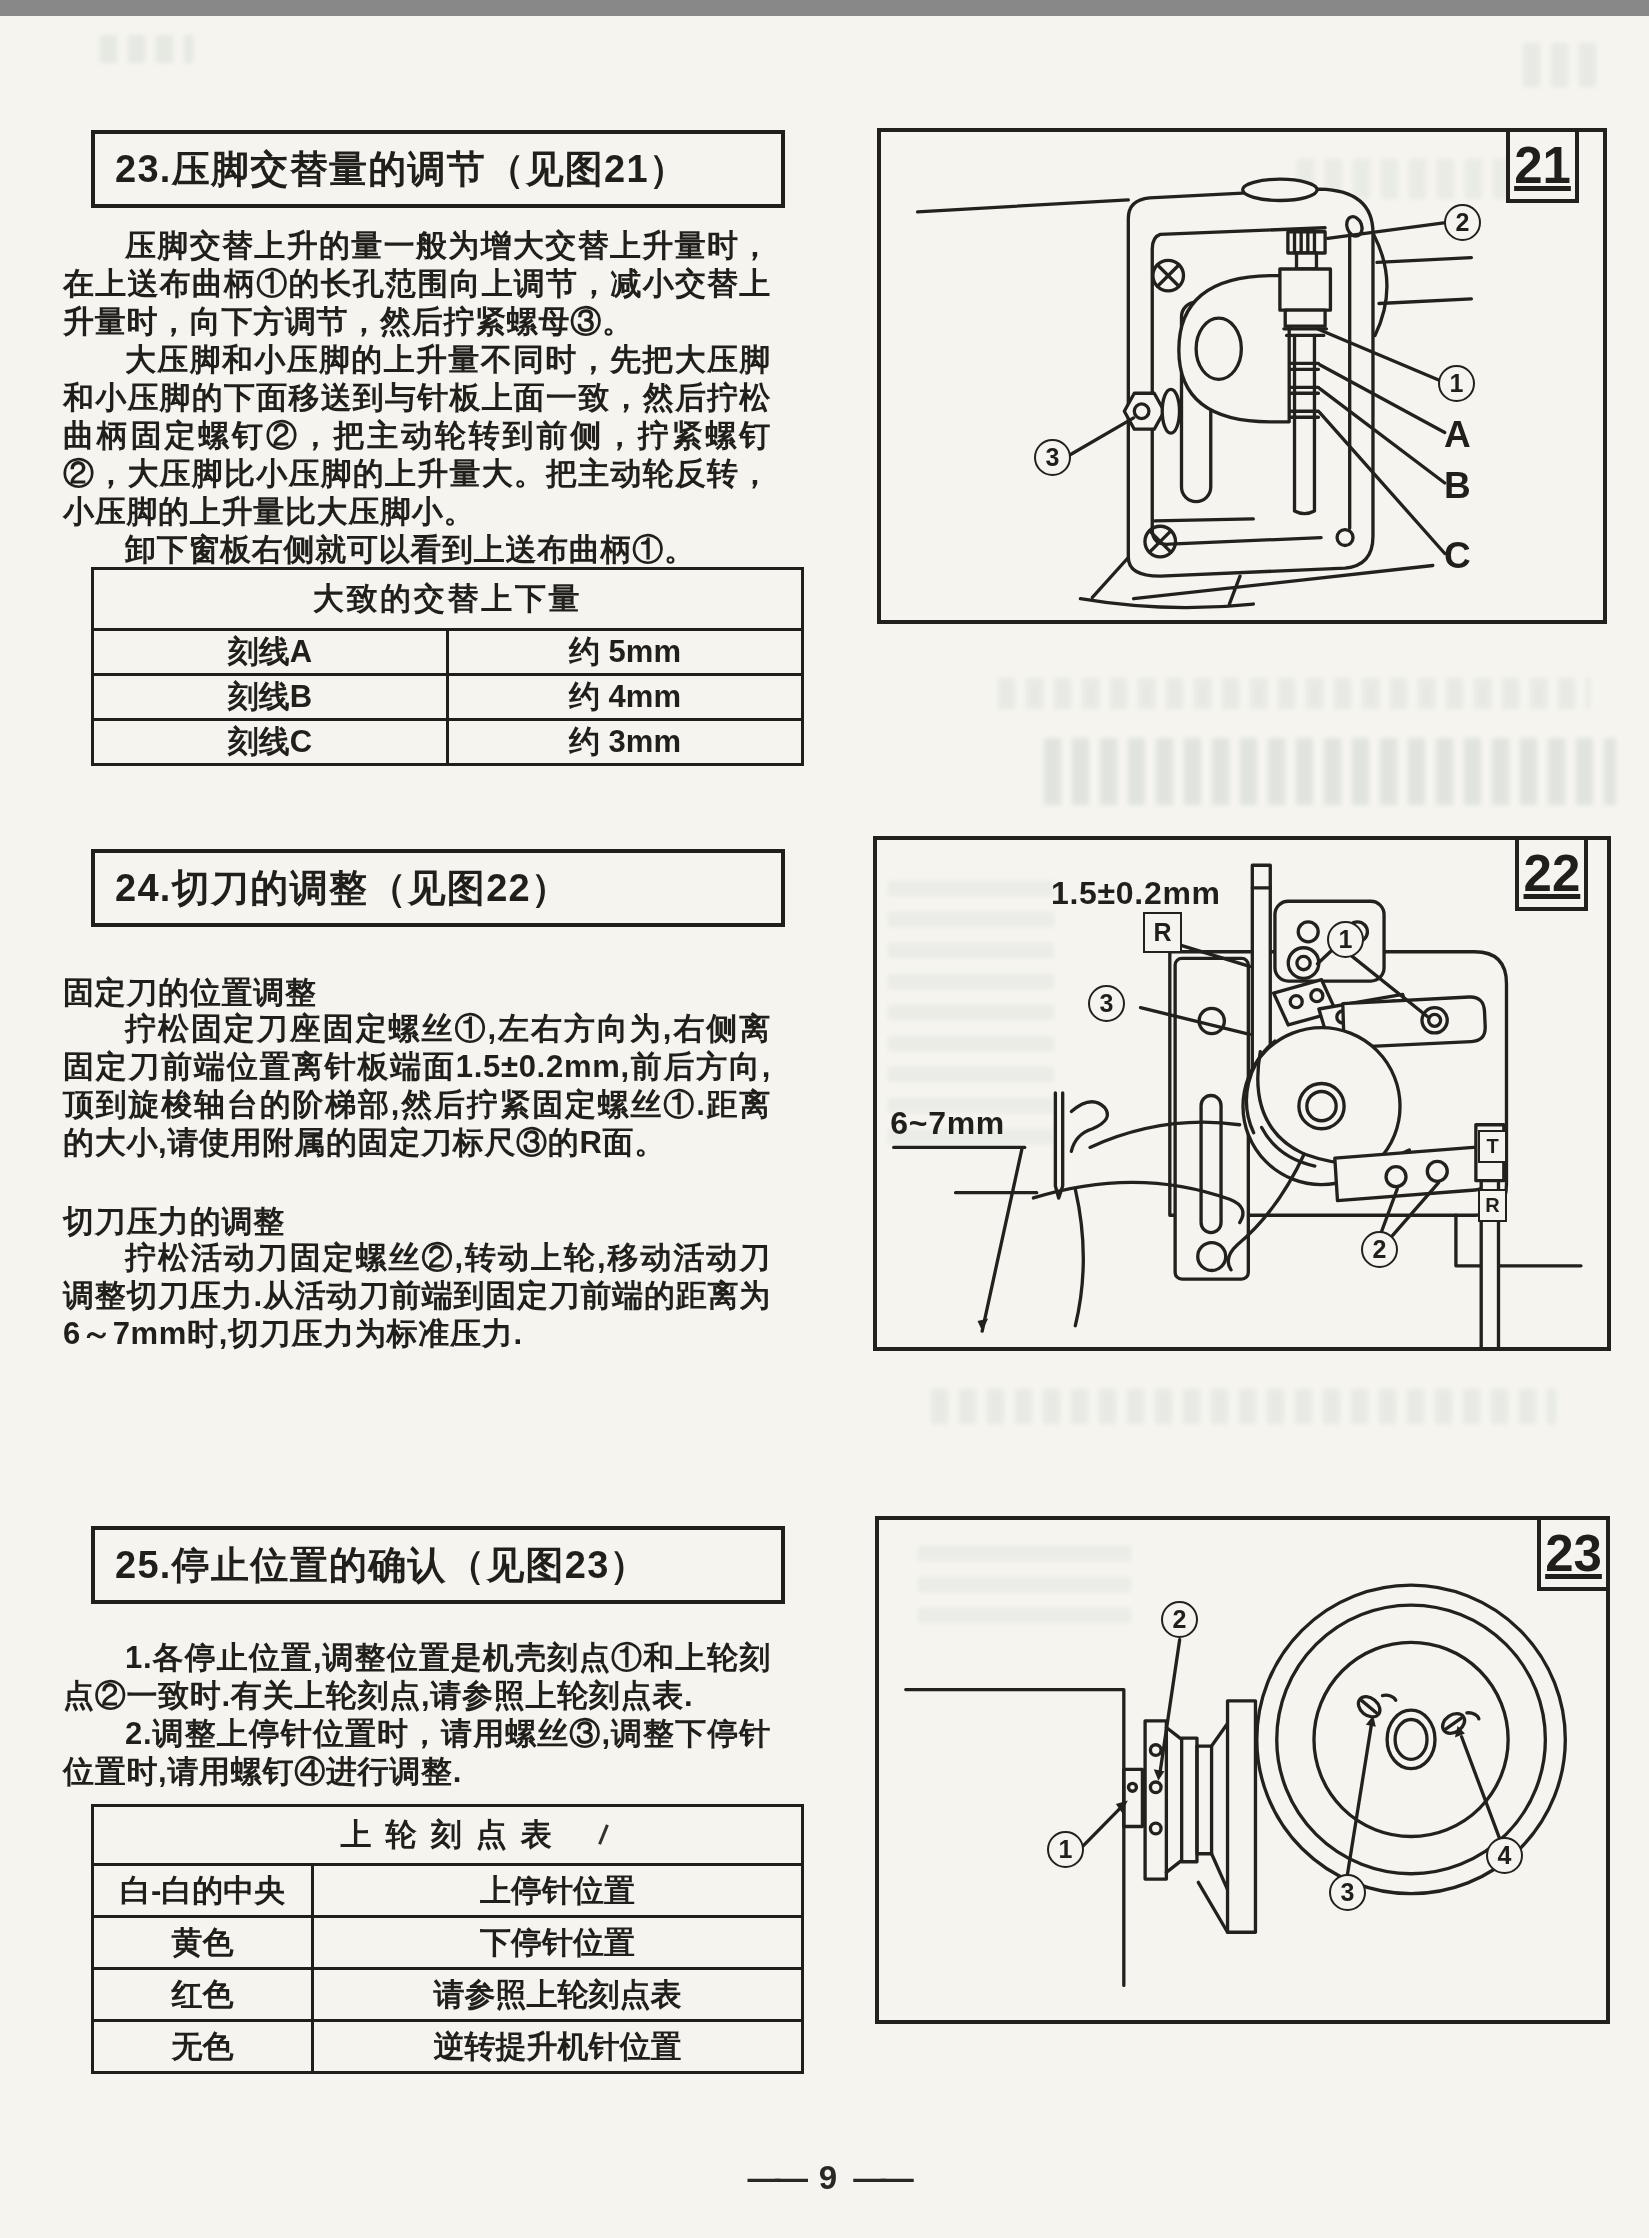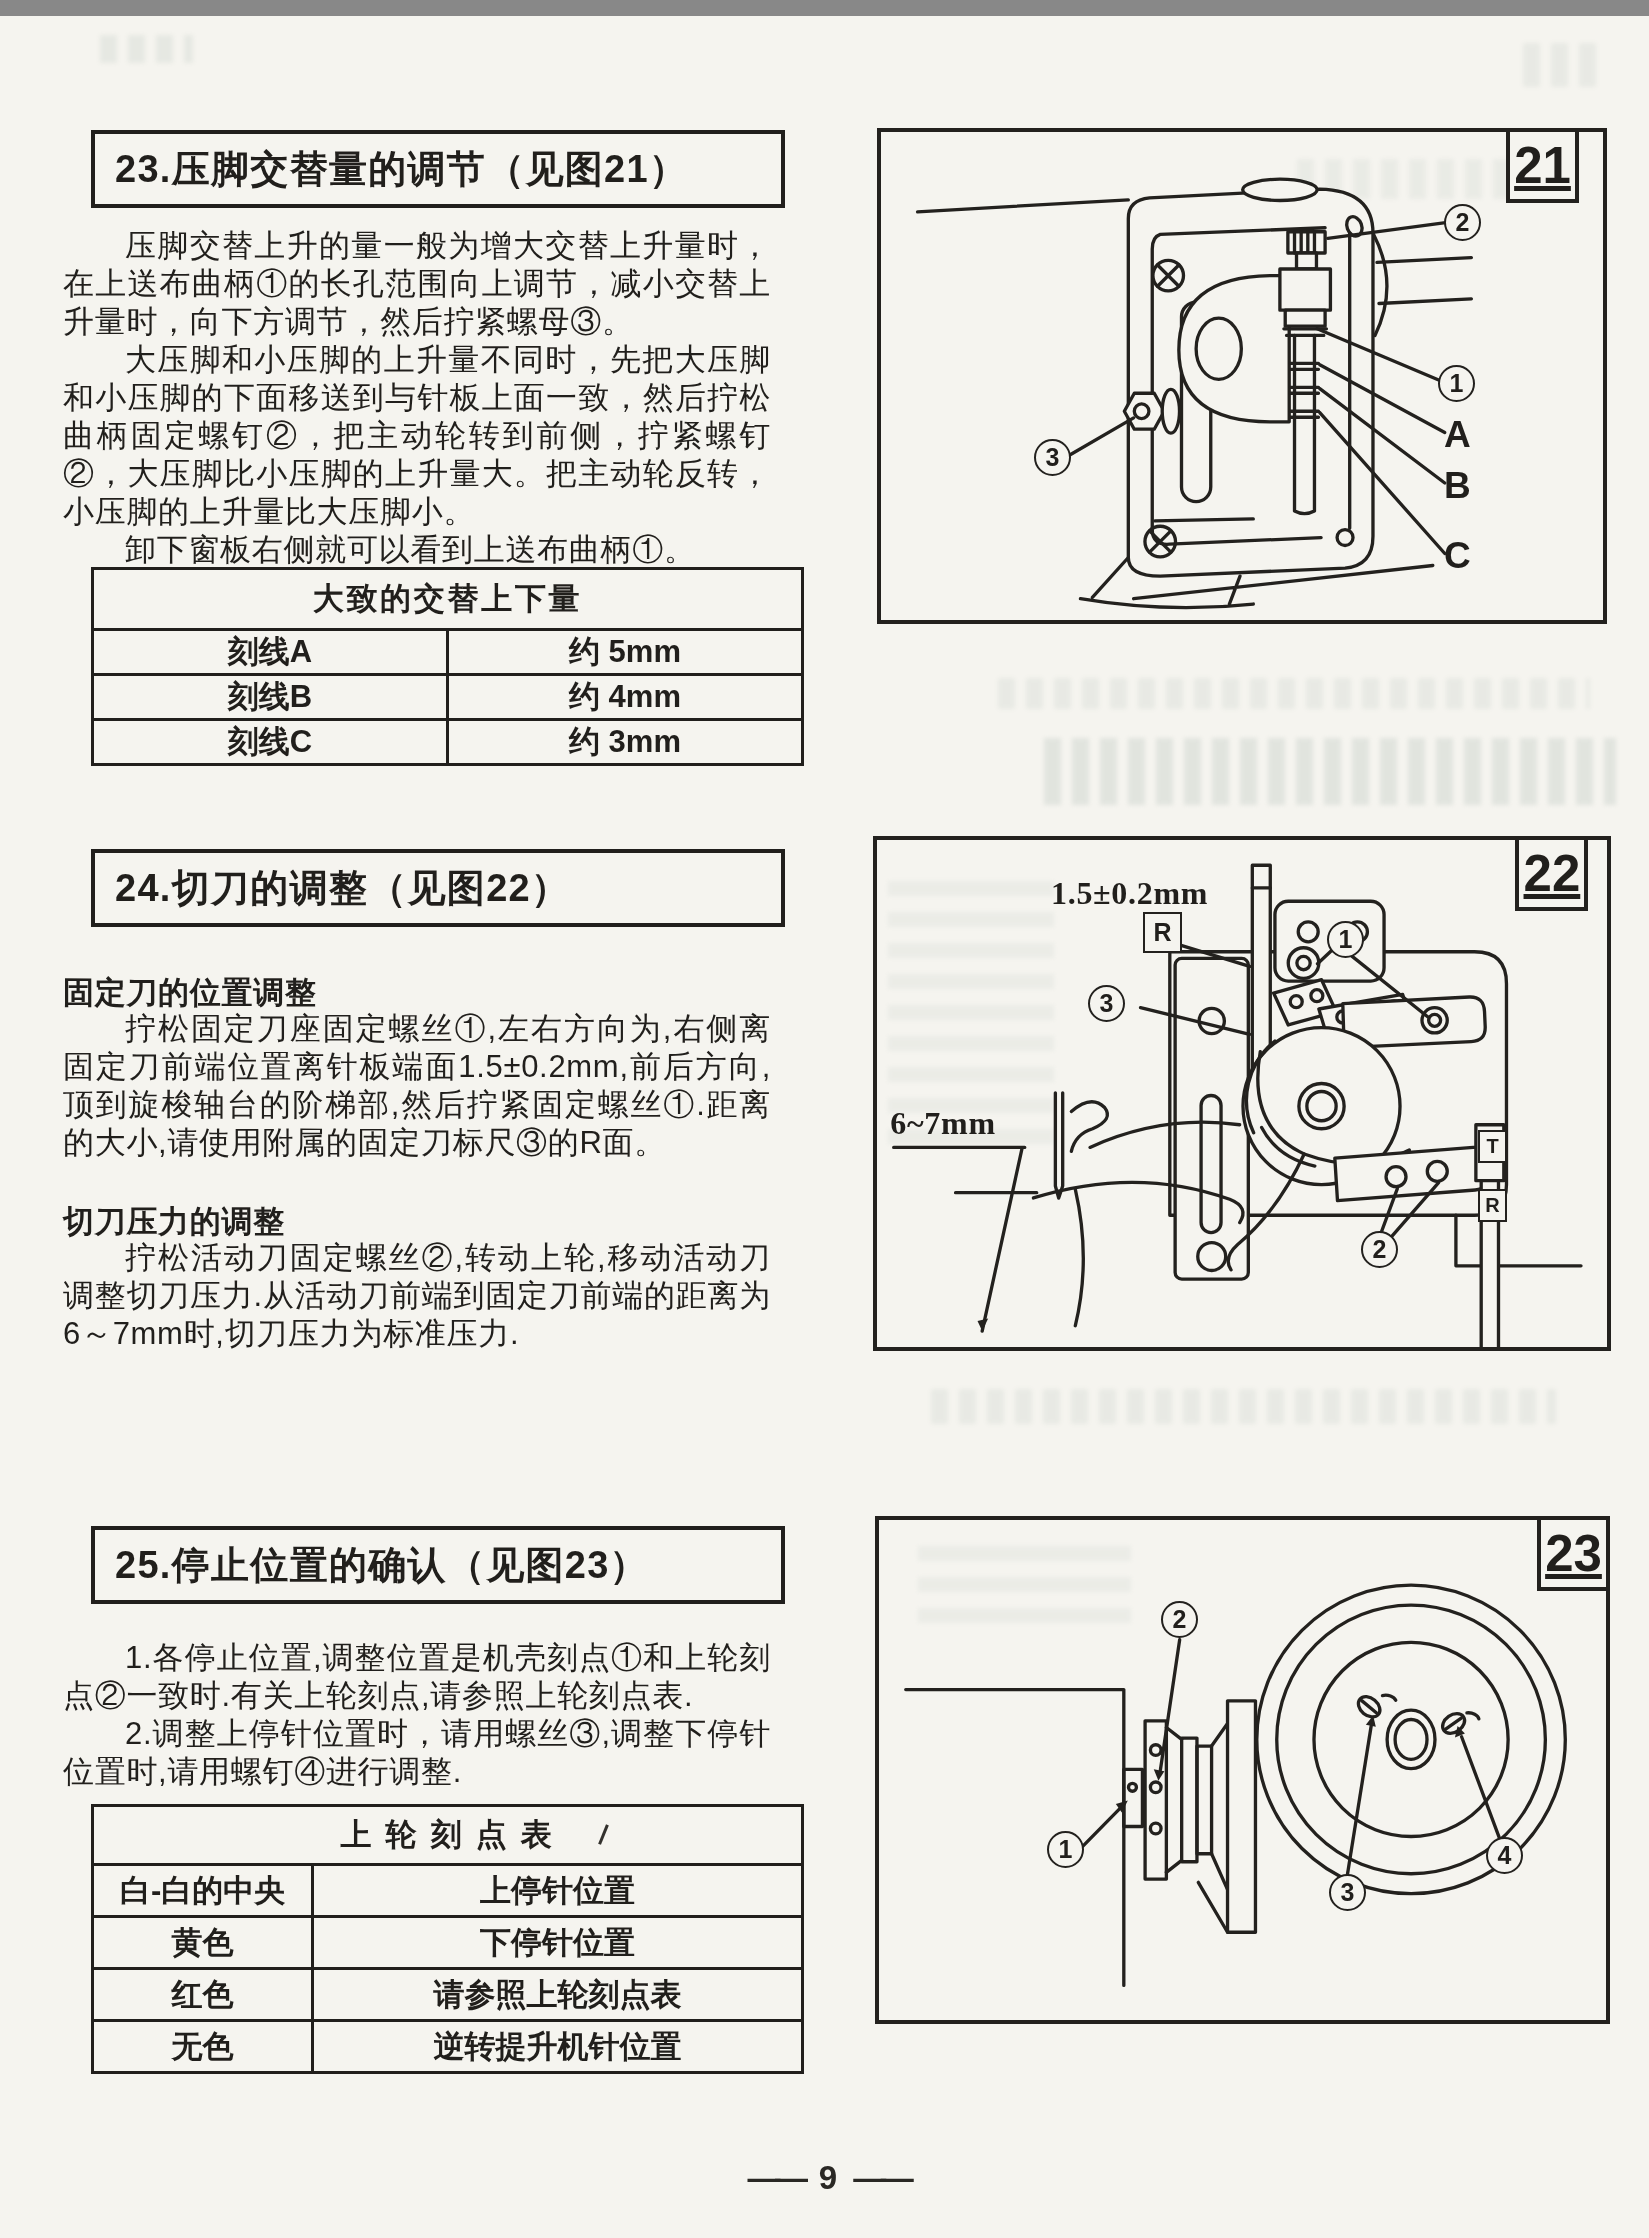--- a/index.html
+++ b/index.html
@@ -11,21 +11,21 @@
   
   .title-box{
     position:absolute;left:91px;width:666px;height:70px;
     border:4px solid #211f1c;background:#f5f4ef;
     display:flex;align-items:center;padding-left:20px;
     font-size:38px;font-weight:700;letter-spacing:1.3px;white-space:nowrap;
   }
   
   .textcol{position:absolute;left:63px;width:708px;}
   .textcol p{
-    margin:0;font-size:31px;line-height:38px;font-weight:400;
+    margin:0;font-size:31px;line-height:38px;font-weight:700;
     text-align:justify;text-indent:2em;letter-spacing:0.7px;
   }
   .subhead{
     position:absolute;left:63px;font-size:31px;font-weight:700;letter-spacing:0.7px;
   }
   
   table.mtable{
     position:absolute;left:91px;width:713px;border-collapse:collapse;
     font-size:31px;font-weight:600;color:#211f1c;background:#f5f4ef;
   }
@@ -41,21 +41,21 @@
     position:absolute;top:-4px;width:65px;height:67px;border:4px solid #23211e;
     display:flex;align-items:center;justify-content:center;
     font-size:51px;font-weight:600;background:#f5f4ef;z-index:5;text-decoration:underline;
   }
   .cnum{
     position:absolute;width:33px;height:33px;border:2.7px solid #23211e;border-radius:50%;
     display:flex;align-items:center;justify-content:center;
     font-size:25px;font-weight:700;background:#f5f4ef;z-index:4;
   }
   .ltr{position:absolute;font-size:37px;font-weight:600;z-index:4;}
-  .dim{position:absolute;font-size:32px;font-weight:700;letter-spacing:0.7px;z-index:4;white-space:nowrap;font-family:Liberation Serif, serif;}
+  .dim{position:absolute;font-size:32px;font-weight:700;letter-spacing:0.7px;z-index:4;white-space:nowrap;}
   .sqmark{
     position:absolute;border:2.7px solid #23211e;display:flex;align-items:center;justify-content:center;
     font-size:25px;font-weight:700;background:#f5f4ef;z-index:4;
   }
   .gaugemark{
     position:absolute;border:2px solid #23211e;display:flex;align-items:center;justify-content:center;
     font-size:20px;font-weight:700;background:#f5f4ef;z-index:4;
   }
   
   .footer{

